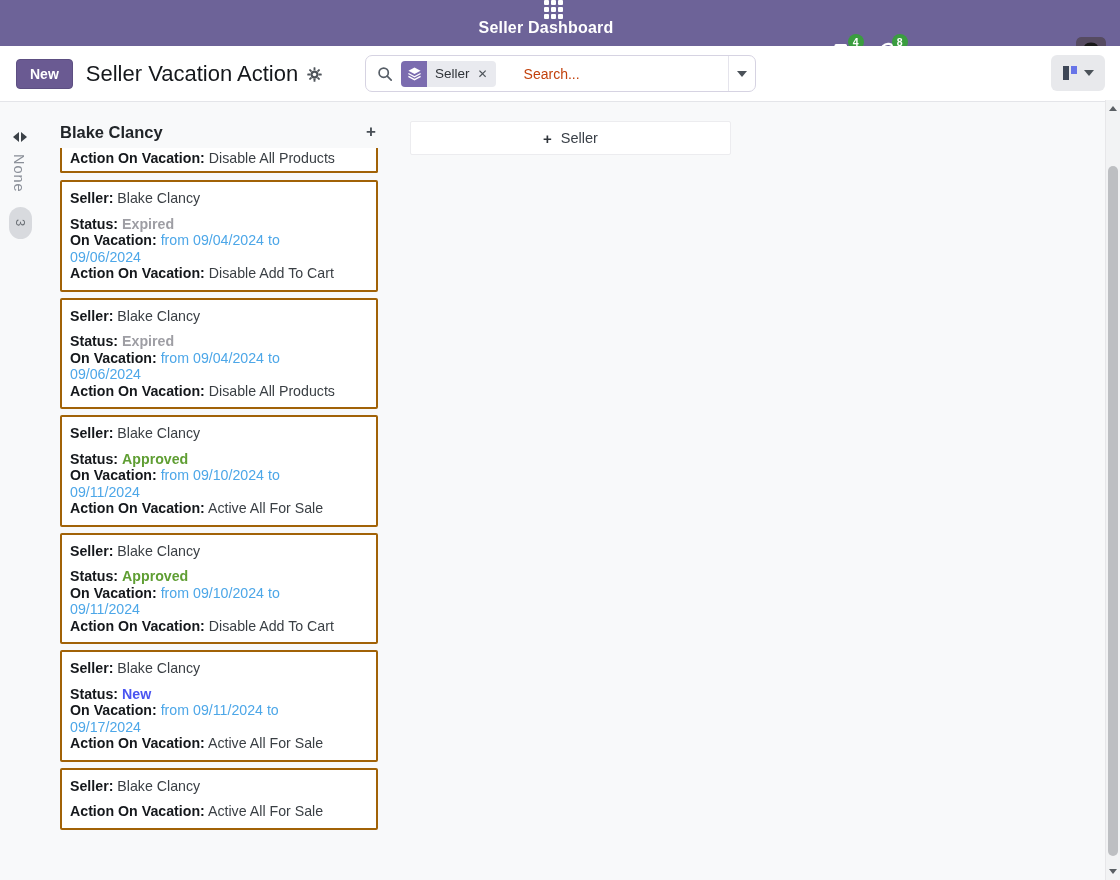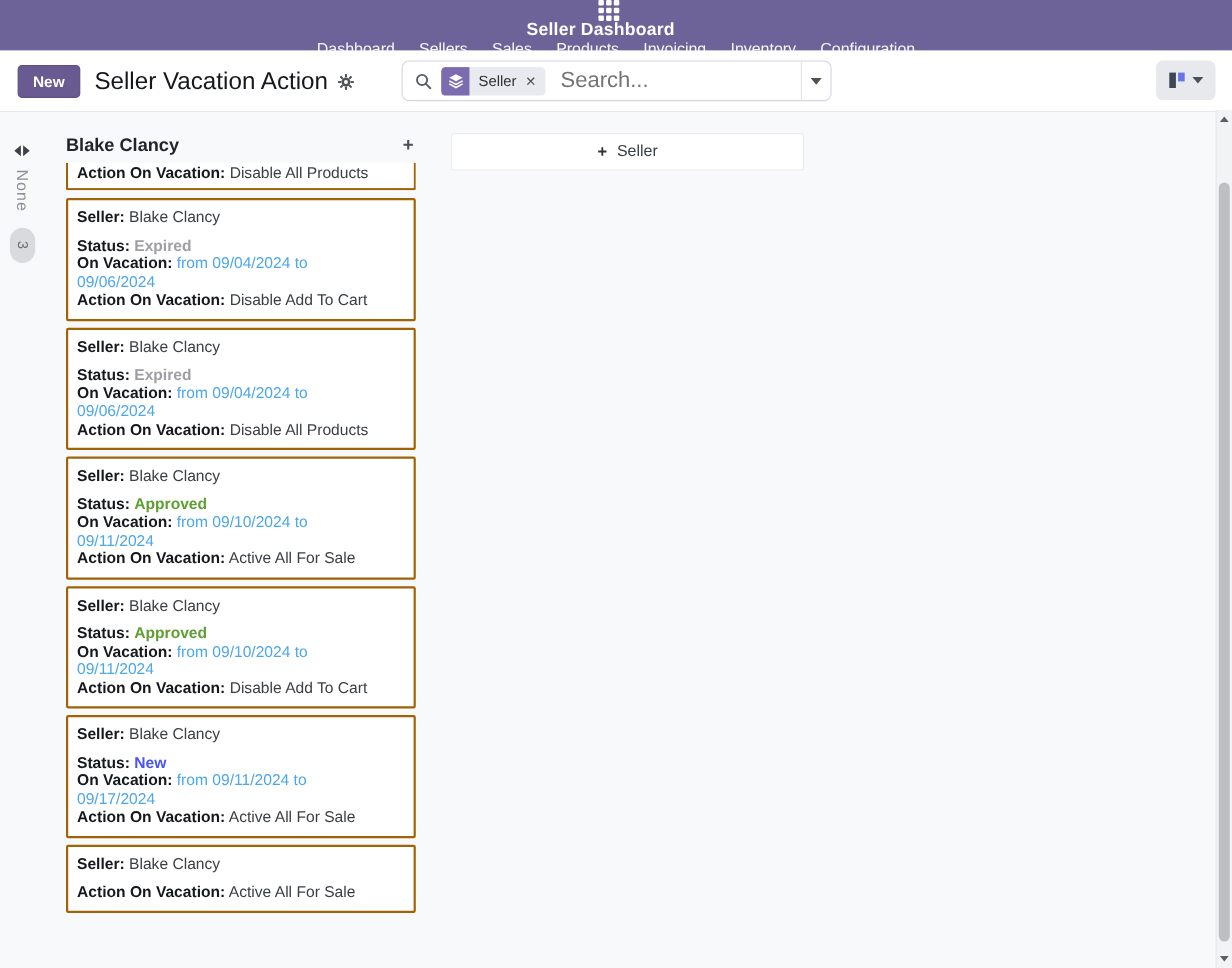--- a/index.html
+++ b/index.html
@@ -35,21 +35,21 @@
   .gear-btn { margin-left:9px; display:flex; align-items:center; cursor:pointer; }
 
   .searchbar { position:absolute; left:365px; top:9px; width:391px; height:37px; background:#fff;
                border:1px solid #d6d3e2; border-radius:7px; display:flex; align-items:center; }
   .search-mag { margin:0 8px 0 11px; display:flex; }
   .facet { display:flex; align-items:stretch; height:26px; border-radius:4px; overflow:hidden; cursor:pointer; }
   .facet-icon { width:26px; background:#7b6caf; display:flex; align-items:center; justify-content:center; }
   .facet-body { background:#e9eaef; display:flex; align-items:center; padding:0 8px; gap:8px; }
   .facet-label { font-size:13.5px; color:#2f3338; }
   .facet-close { font-size:12px; color:#4c5258; cursor:pointer; line-height:1; }
-  .search-placeholder { color:#737373; font-size:20px; margin-left:14px; }
+  .search-placeholder { color:#c2410c; font-size:14px; margin-left:28px; }
   .search-caret { margin-left:auto; width:27px; height:35px; border-left:1px solid #e5e4ec;
                   display:flex; align-items:center; justify-content:center; cursor:pointer; }
   .caret-down { width:0; height:0; border-left:5px solid transparent; border-right:5px solid transparent;
                 border-top:6px solid #4b5259; }
 
   .view-switcher { position:absolute; right:15px; top:9px; width:54px; height:36px; background:#e8e9ec;
                    border-radius:6px; display:flex; align-items:center; justify-content:center; gap:7px; cursor:pointer; }
   .kanban-glyph { display:flex; gap:2px; align-items:flex-start; }
   .kanban-glyph .b1 { width:6px; height:14px; background:#3e4757; }
   .kanban-glyph .b2 { width:6px; height:8px; background:#6774e8; }
@@ -109,29 +109,20 @@
         <i></i>
         <i></i>
         <i></i>
         <i></i>
         <i></i>
         <i></i>
         <i></i>
         <i></i>
     </div>
     <div class="app-title">Seller Dashboard</div>
-    <nav class="topnav">
-      <span>Dashboard</span>
-      <span>Sellers</span>
-      <span>Sales</span>
-      <span>Products</span>
-      <span>Invoicing</span>
-      <span>Inventory</span>
-      <span>Configuration</span>
-    </nav>
     <div class="topbar-right">
       <div class="systray-icon">
         <span style="display:flex;">
           <svg width="21" height="18" viewBox="0 0 21 18">
             <path d="M1.5 2.5 Q1.5 1 3 1 L12.5 1 Q14 1 14 2.5 L14 8.5 Q14 10 12.5 10 L6 10 L2.5 12.5 L3.5 10 Q1.5 10 1.5 8.5 Z" fill="#ffffff"></path>
             <path d="M13.5 6 L17.5 6 Q19 6 19 7.5 L19 11 Q19 12.5 17.5 12.5 L17 12.5 L18 15 L14.5 12.5 L13 12.5 Q11.8 12.5 11.8 11.2" fill="#ffffff"></path>
           </svg>
         </span>
         <span class="badge">4</span>
       </div>

